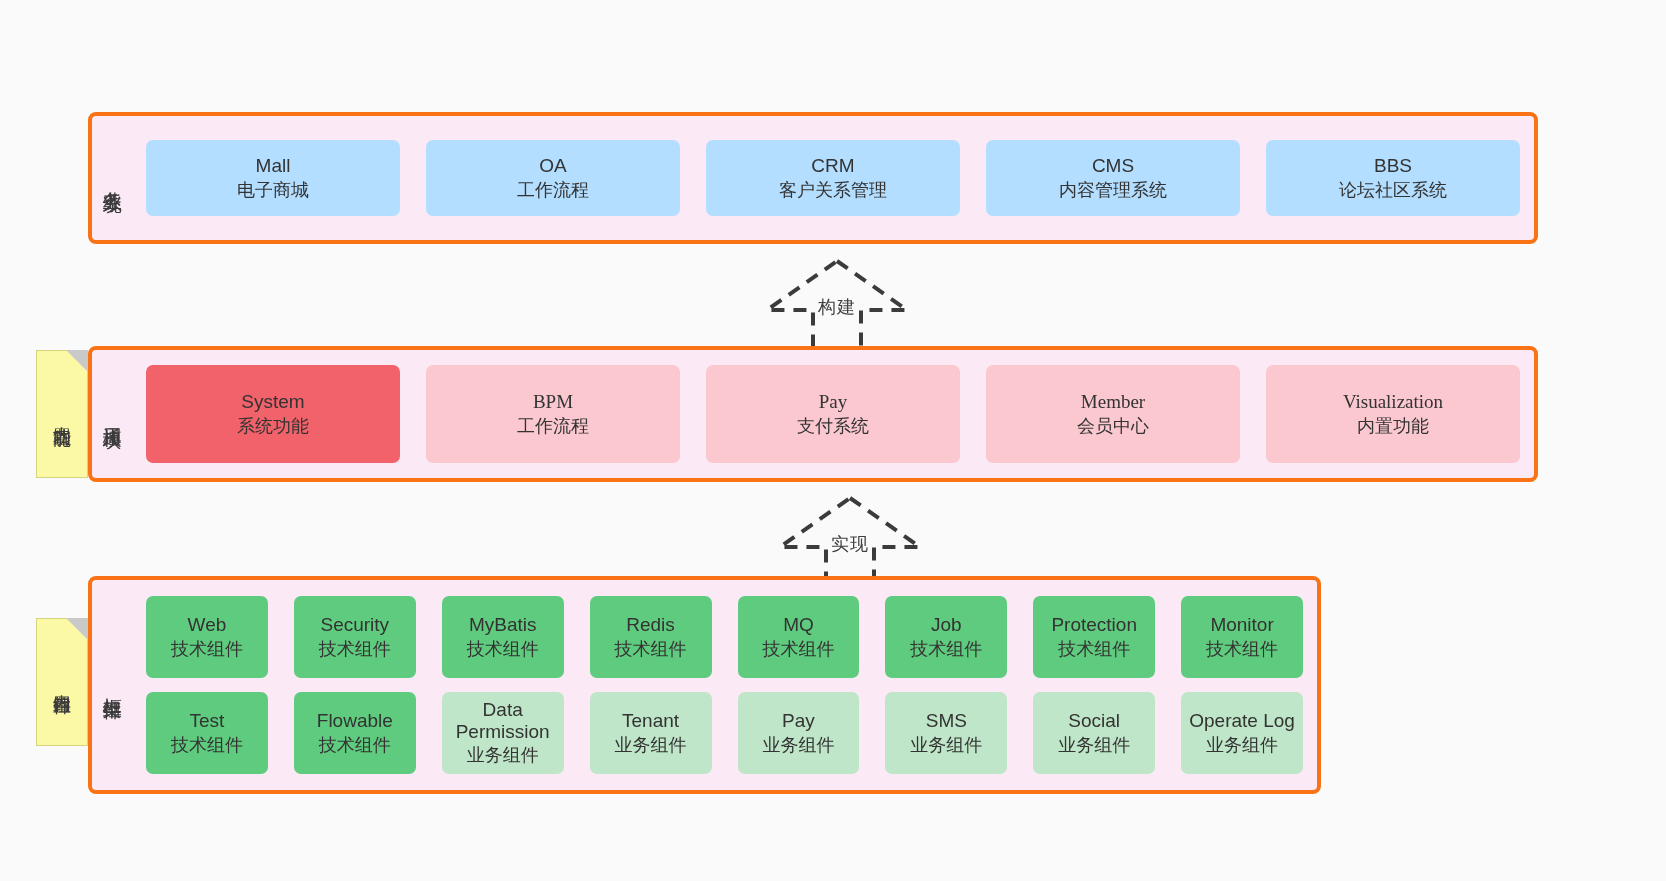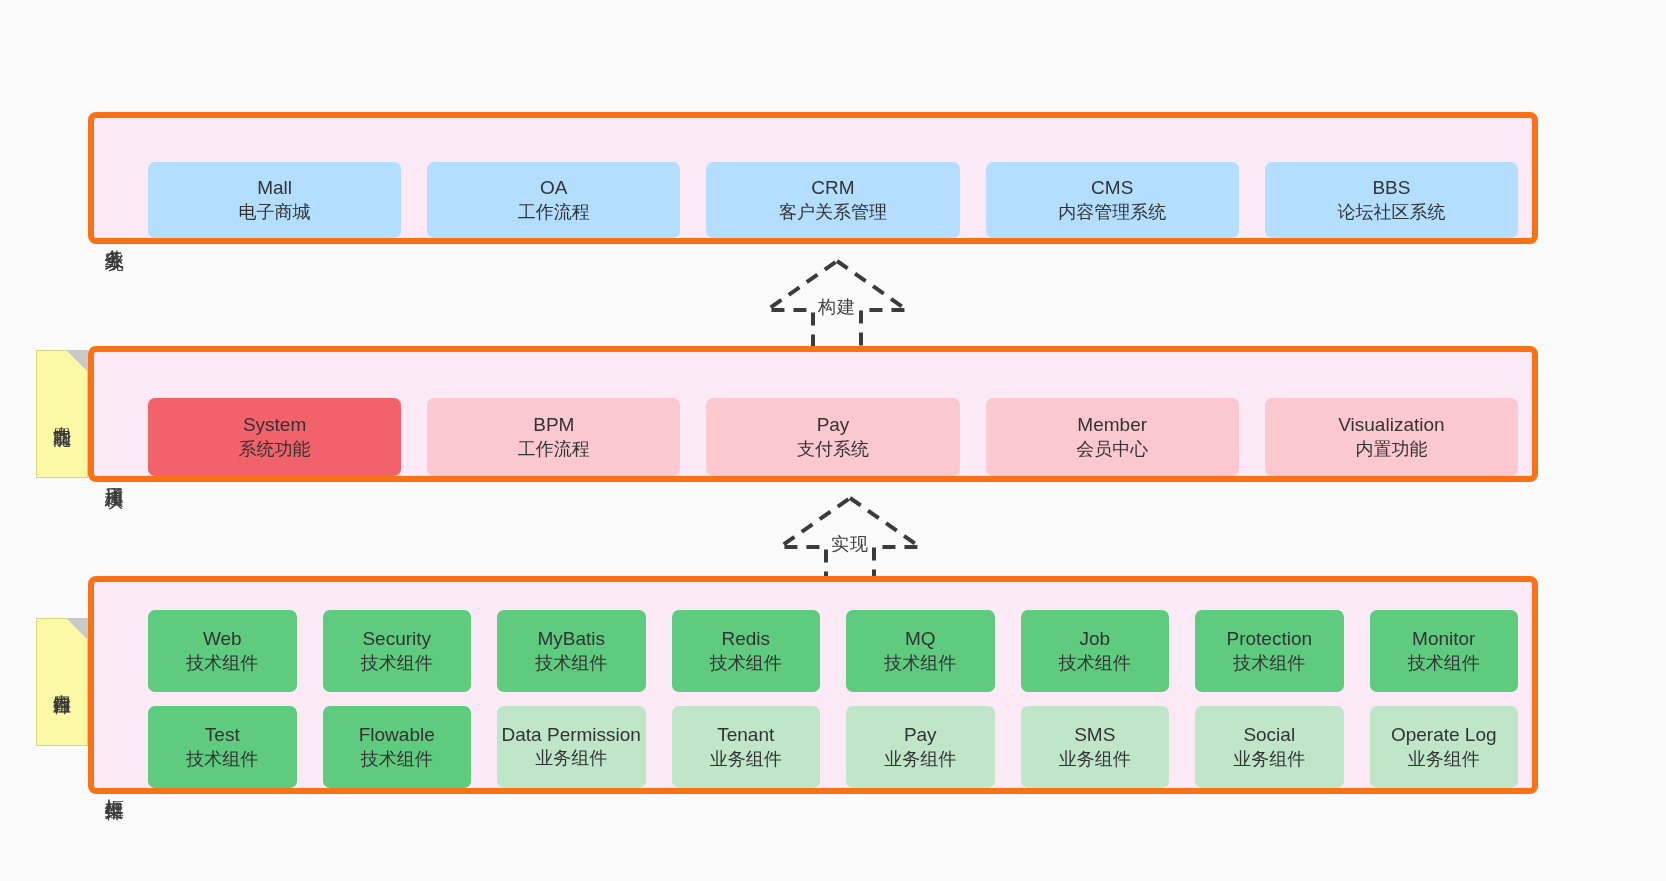--- a/index.html
+++ b/index.html
@@ -14,25 +14,25 @@
     font-family: "Liberation Sans", "DejaVu Sans", sans-serif;
     color: #333333;
     overflow: hidden;
   }
 
   
   .band {
     position: absolute;
     box-sizing: border-box;
     background: #fbeaf6;
-    border: 6px solid #f97316;
+    border: 4px solid #f97316;
     border-radius: 8px;
     display: flex;
     flex-direction: row;
-    align-items: flex-end;
+    align-items: center;
   }
   .band-title {
     flex: 0 0 auto;
     width: 40px;
     display: flex;
     align-items: center;
     justify-content: center;
     font-size: 19px;
     line-height: 1.08;
     letter-spacing: 1px;
@@ -67,26 +67,26 @@
     justify-content: center;
     text-align: center;
     line-height: 1.28;
     user-select: none;
   }
   .card .t-en { font-size: 19px; }
   .card .t-cn { font-size: 18px; }
   .card.two-line-en .t-en { line-height: 1.2; }
 
   .band-top   .card { height: 76px; background: #b3deff; }
-  .band-mid   .card { height: 78px; }
+  .band-mid   .card { height: 98px; }
   .band-bot   .card { height: 82px; }
 
   .c-blue   { background: #b3deff; }
   .c-red    { background: #f2626a; }
-  .c-pink   { background: #fbc8cf; }
+  .c-pink   { background: #fbc8cf; font-family: Liberation Serif, serif; }
   .c-green  { background: #5fcb7e; }
   .c-green-l{ background: #bfe6c8; }
 
   
   .note {
     position: absolute;
     box-sizing: border-box;
     width: 52px;
     background: #fbf8a6;
     border: 1px solid #d8d37d;
@@ -202,21 +202,21 @@
   <svg width="160" height="98" viewBox="0 0 160 98" aria-hidden="true">
     <path d="M80 6 L150 55 L104 55 L104 94 L56 94 L56 55 L10 55 Z" fill="none" stroke="#3b3b3b" stroke-width="4" stroke-dasharray="13 9" stroke-linejoin="miter"></path>
   </svg>
   <div class="arrow-label">实现</div>
 </div>
 
 <div class="note" style="left:36px; top:618px; height:128px;">
   <span>内置组件</span>
 </div>
 
-<div class="band band-bot" style="left:88px; top:576px; width:1450px; height:218px;">
+<div class="band band-bot" style="left:88px; top:576px; width:1233px; height:218px;">
   <div class="band-title">框架组件</div>
   <div class="band-body">
 
     <div class="row">
       <div class="card c-green">
         <span class="t-en">Web</span>
         <span class="t-cn">技术组件</span>
       </div>
       <div class="card c-green">
         <span class="t-en">Security</span>

